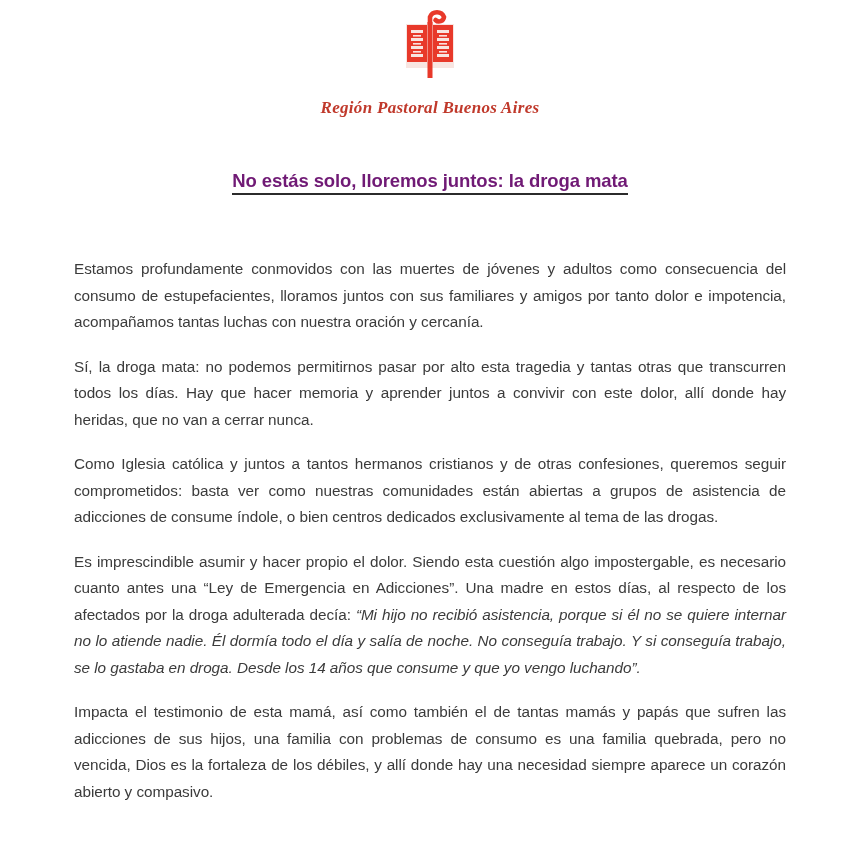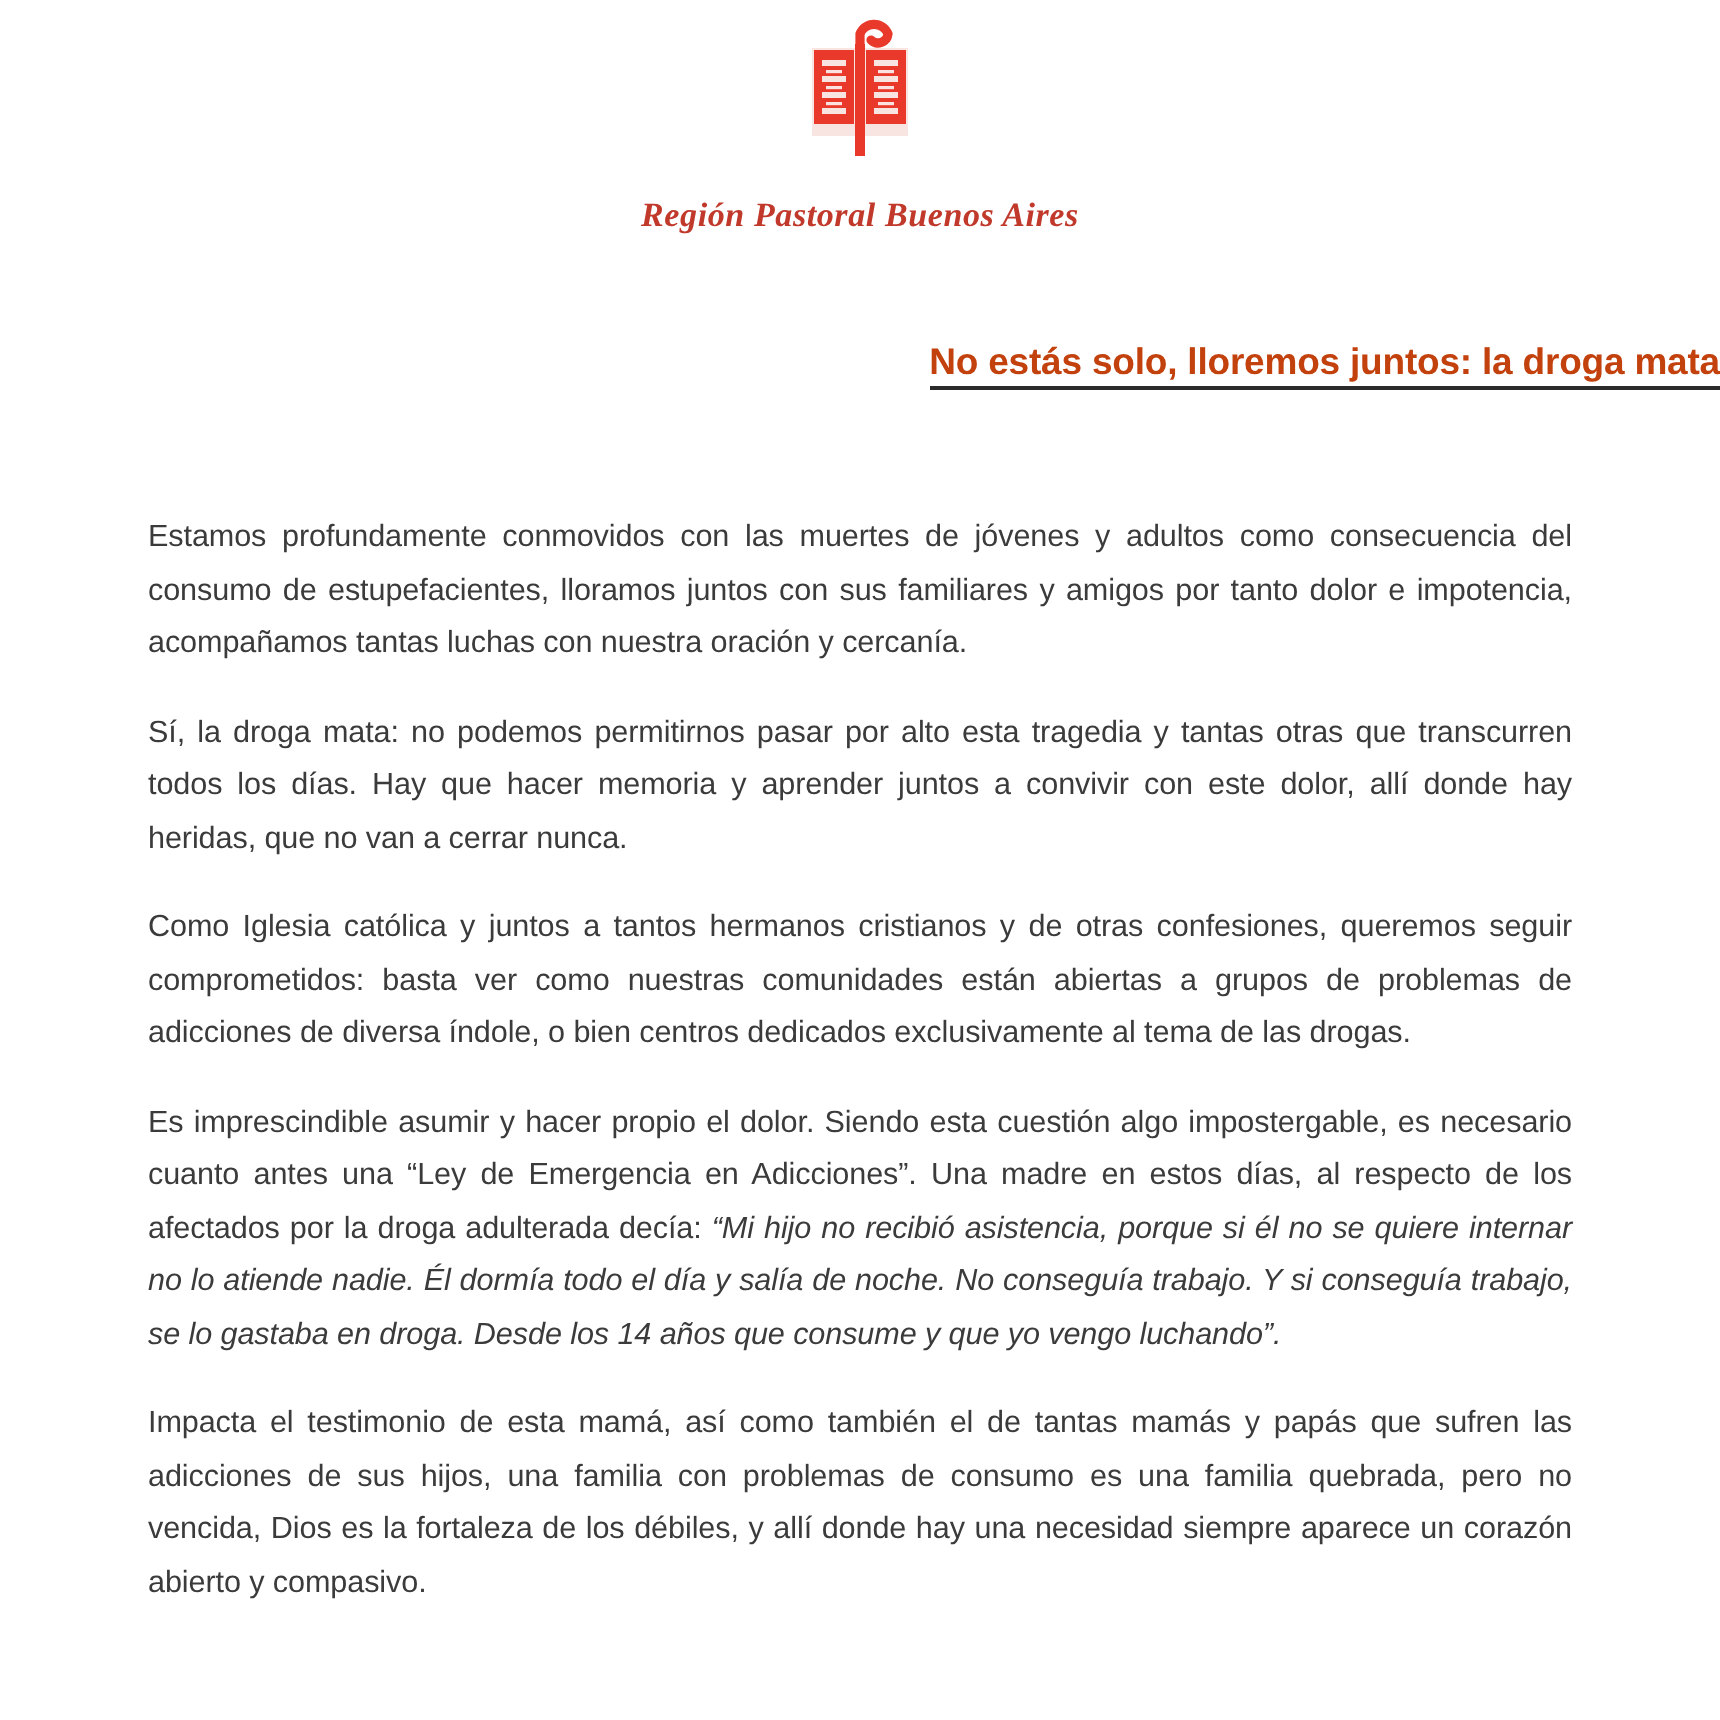--- a/index.html
+++ b/index.html
@@ -47,25 +47,25 @@
     font-style: italic;
     font-size: 17px;
     letter-spacing: 0.3px;
     color: #c0392b;
     text-align: center;
   }
 
   
   .doc-title {
     margin-top: 52px;
-    text-align: right;
+    text-align: center;
     font-family: "Liberation Sans", sans-serif;
     font-weight: bold;
     font-size: 18.5px;
-    color: #c2410c;
+    color: #701a75;
     letter-spacing: -0.1px;
   }
   .doc-title span {
     border-bottom: 2px solid #2b2b2b;
     padding-bottom: 2px;
   }
 
   
   .body-copy {
     margin: 0 auto;
@@ -138,18 +138,18 @@
     <div class="org-name">Región Pastoral Buenos Aires</div>
   </div>
 
   <h1 class="doc-title">
     <span>No estás solo, lloremos juntos: la droga mata</span>
   </h1>
 
   <div class="body-copy">
     <p>Estamos profundamente conmovidos con las muertes de jóvenes y adultos como consecuencia del consumo de estupefacientes, lloramos juntos con sus familiares y amigos por tanto dolor e impotencia, acompañamos tantas luchas con nuestra oración y cercanía.</p>
     <p>Sí, la droga mata: no podemos permitirnos pasar por alto esta tragedia y tantas otras que transcurren todos los días. Hay que hacer memoria y aprender juntos a convivir con este dolor, allí donde hay heridas, que no van a cerrar nunca.</p>
-    <p>Como Iglesia católica y juntos a tantos hermanos cristianos y de otras confesiones, queremos seguir comprometidos: basta ver como nuestras comunidades están abiertas a grupos de problemas de adicciones de diversa índole, o bien centros dedicados exclusivamente al tema de las drogas.</p>
+    <p>Como Iglesia católica y juntos a tantos hermanos cristianos y de otras confesiones, queremos seguir comprometidos: basta ver como nuestras comunidades están abiertas a grupos de asistencia de adicciones de consume índole, o bien centros dedicados exclusivamente al tema de las drogas.</p>
     <p><span>Es imprescindible asumir y hacer propio el dolor. Siendo esta cuestión algo impostergable, es necesario cuanto antes una “Ley de Emergencia en Adicciones”. Una madre en estos días, al respecto de los afectados por la droga adulterada decía: </span><span class="quote-italic">“Mi hijo no recibió asistencia, porque si él no se quiere internar no lo atiende nadie. Él dormía todo el día y salía de noche. No conseguía trabajo. Y si conseguía trabajo, se lo gastaba en droga. Desde los 14 años que consume y que yo vengo luchando”.</span></p>
     <p>Impacta el testimonio de esta mamá, así como también el de tantas mamás y papás que sufren las adicciones de sus hijos, una familia con problemas de consumo es una familia quebrada, pero no vencida, Dios es la fortaleza de los débiles, y allí donde hay una necesidad siempre aparece un corazón abierto y compasivo.</p>
   </div>
 
 </div>
 
 </body></html>

